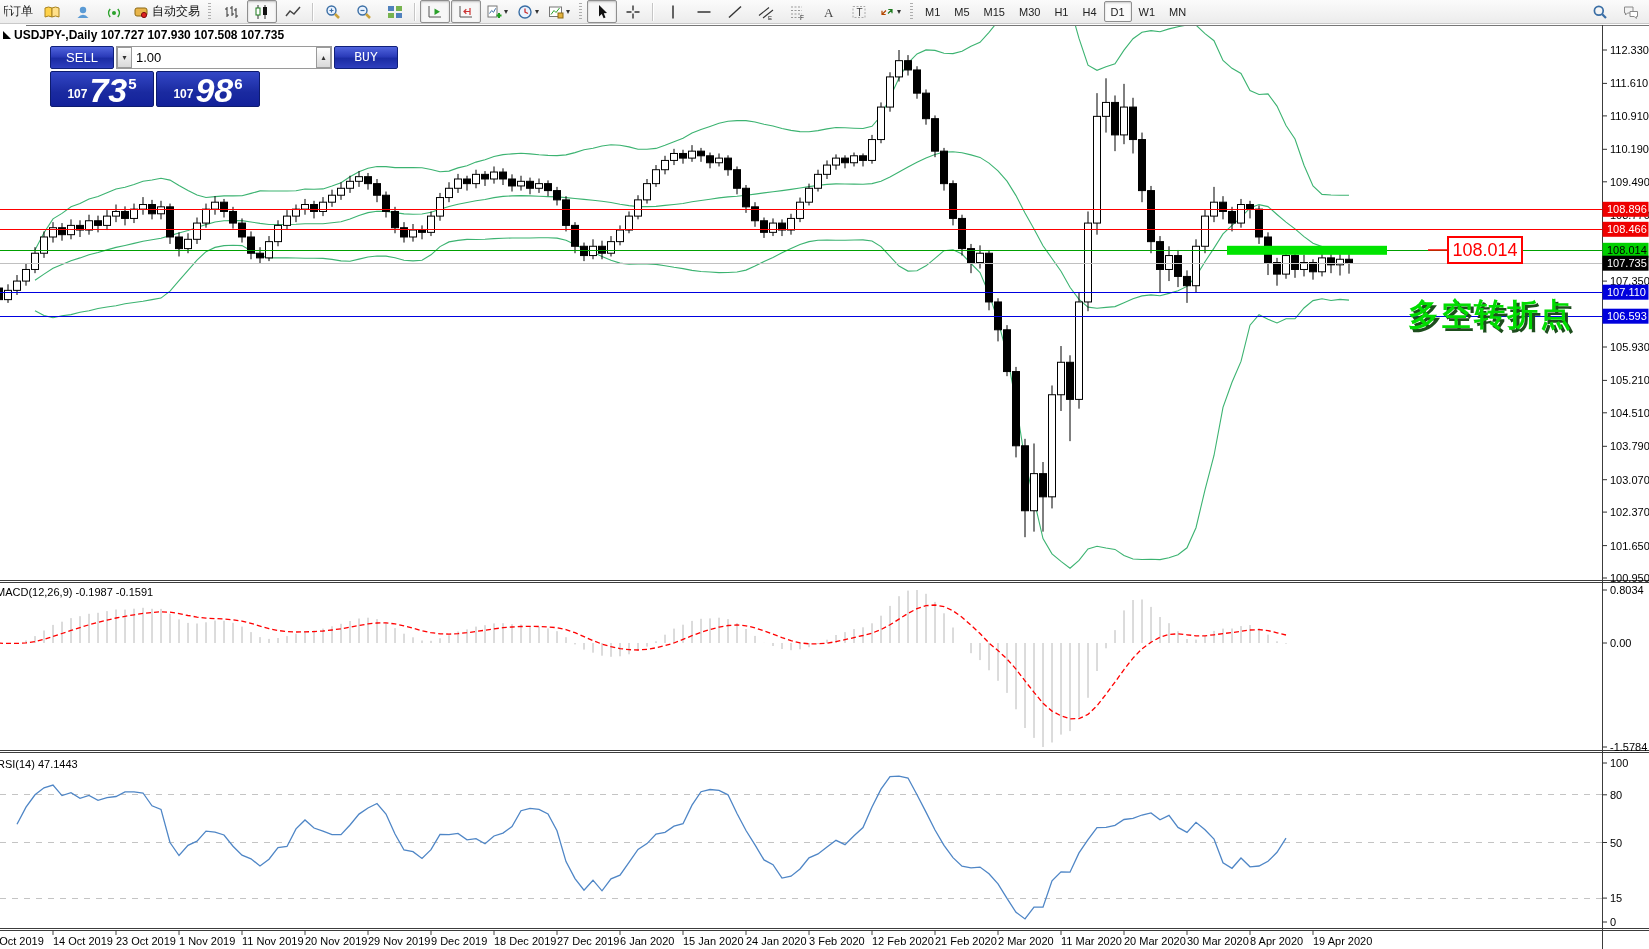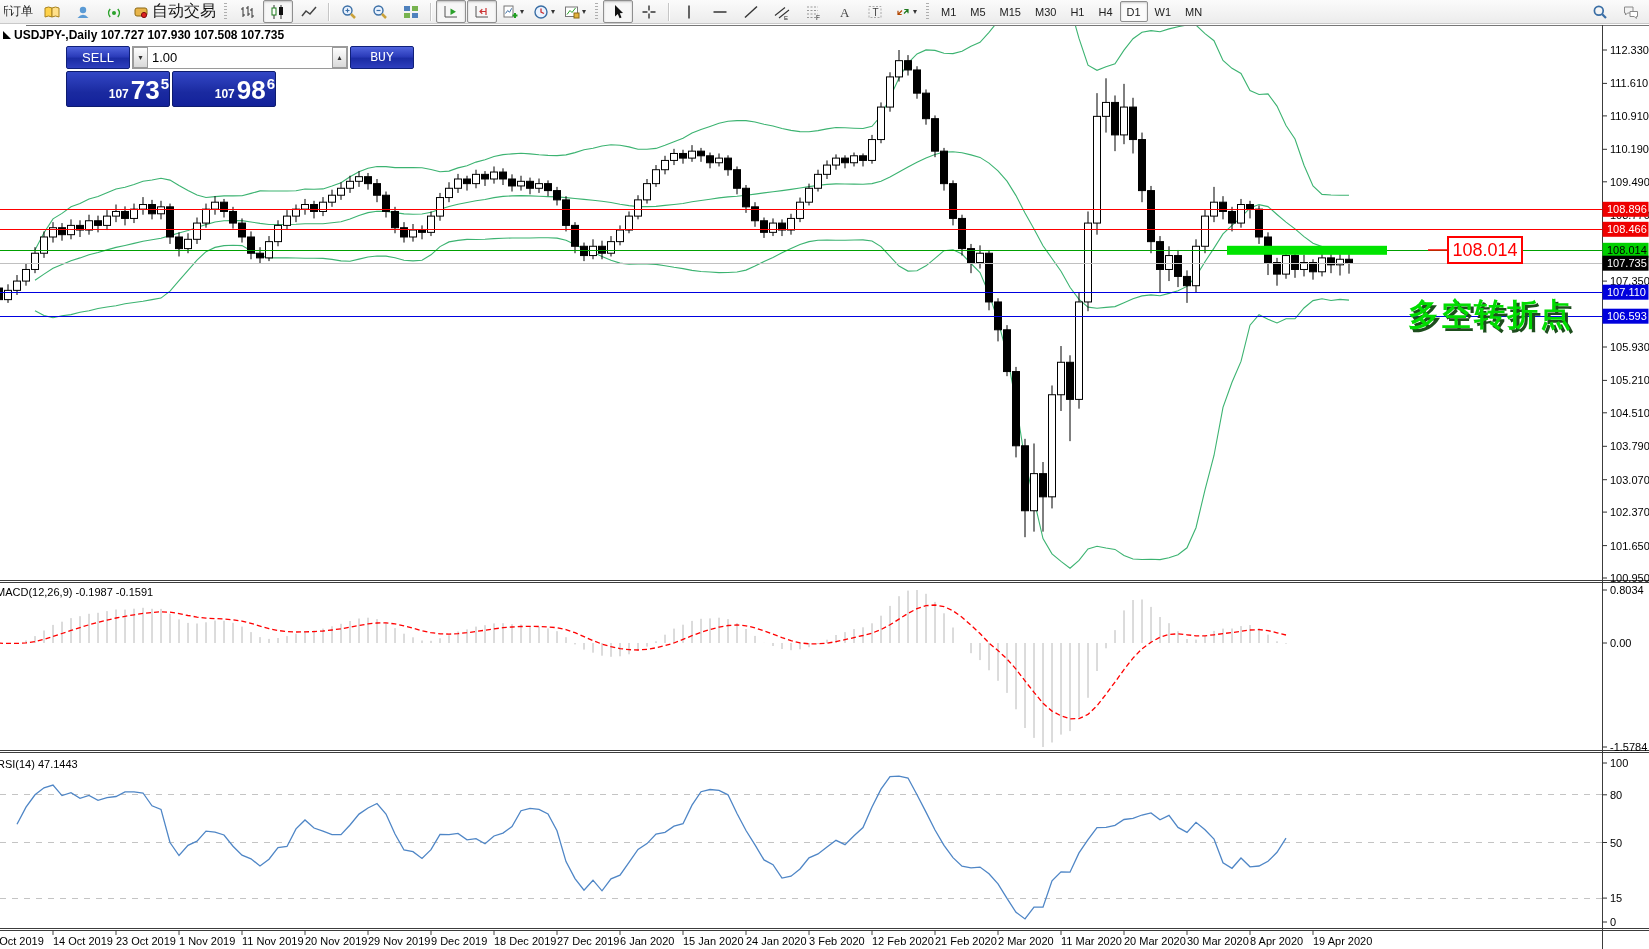--- a/index.html
+++ b/index.html
@@ -7,55 +7,55 @@
          font-family:"Liberation Sans",sans-serif;background:#fff;}
   
   .toolbar{position:absolute;top:0;left:0;width:1649px;height:24px;box-sizing:border-box;
            background:linear-gradient(#fbfbfb,#ececec);border-bottom:1px solid #c9c9c9;
            display:flex;align-items:center;padding:0 3px;gap:1px;}
   .tb-btn{height:21px;min-width:24px;display:flex;align-items:center;justify-content:center;
           border:1px solid transparent;border-radius:2px;background:transparent;padding:0 2px;
           font-size:12px;color:#222;cursor:default;}
   .tb-btn.active{background:#f7f7f7;border-color:#8f8f8f;box-shadow:inset 0 1px 2px rgba(0,0,0,.22);}
   .tb-btn svg{display:block}
-  .tb-text{font-size:16px;color:#111;white-space:nowrap;}
+  .tb-text{font-size:12px;color:#111;white-space:nowrap;}
   .clip-order{overflow:hidden;max-width:34px;}
   .clip-order span{display:inline-block;margin-left:-9px;white-space:nowrap;font-size:12px;}
   .caret{font-size:8px;color:#333;margin-left:2px;}
   .sep{width:1px;height:18px;background:#c6c6c6;border-right:1px solid #fff;margin:0 3px;flex:none;}
   .grip{width:3px;height:18px;margin:0 4px;flex:none;
         background:repeating-linear-gradient(180deg,#aeaeae 0 1px,transparent 1px 3px);}
   .spacer{flex:1;}
   .tf-btn{height:19px;padding:0 6px;font-size:11px;color:#222;border:1px solid transparent;
           border-radius:2px;display:flex;align-items:center;}
   .tf-btn.active{background:#fbfbfb;border-color:#8f8f8f;box-shadow:inset 0 1px 2px rgba(0,0,0,.2);}
   
   .chart{position:absolute;top:25px;left:0;width:1649px;height:652px;background:#a16207;}
   .chart svg{position:absolute;top:0;left:0;}
   .title-row{position:absolute;top:3px;left:14px;font-size:12px;font-weight:700;color:#000;z-index:5;}
   .tri{position:absolute;top:6px;left:3px;width:0;height:0;z-index:5;
        border-bottom:8px solid #000;border-right:8px solid transparent;}
   
-  .tpanel{position:absolute;top:21px;left:18px;width:214px;z-index:6;padding-left:48px;}
+  .tpanel{position:absolute;top:21px;left:2px;width:214px;z-index:6;padding-left:48px;}
   .tp-row{display:flex;height:23px;gap:2px;}
   .tp-btn{flex:none;border:1px solid #10207a;border-radius:2px;color:#fff;font-size:13px;
           background:linear-gradient(#5064dd 0%,#2b3cba 45%,#1b2ca4 55%,#2e3fbe 100%);
           display:flex;align-items:center;justify-content:center;}
   .tp-btn.sell{width:64px;} .tp-btn.buy{width:64px;font-family:Liberation Mono, monospace;}
   .vol{flex:1;display:flex;background:#fff;border:1px solid #9a9a9a;}
   .vbtn{width:15px;border:1px solid #9a9a9a;margin:0;padding:0;font-size:8px;color:#333;
         background:linear-gradient(#fefefe,#d9d9d9);display:flex;align-items:center;justify-content:center;}
   .vinput{flex:1;border:0;outline:0;text-align:left;font-size:13px;padding:0 4px;min-width:0;
           font-family:"Liberation Sans",sans-serif;}
   .tp-prices{display:flex;gap:2px;margin-top:2px;}
   .pbox{width:104px;height:36px;border-radius:2px;border:1px solid #0d1b6e;color:#fff;
         background:linear-gradient(#3347c6 0%,#1a2aa0 60%,#13219a 100%);
-        display:flex;align-items:flex-end;justify-content:flex-end;padding-bottom:2px;box-sizing:border-box;}
+        display:flex;align-items:flex-end;justify-content:center;padding-bottom:2px;box-sizing:border-box;}
   .pbox .pfx{font-size:12px;font-weight:700;margin-right:2px;margin-bottom:3px;}
-  .pbox .big{font-size:26px;font-weight:600;line-height:28px;}
+  .pbox .big{font-size:34px;font-weight:600;line-height:28px;font-style:italic;}
   .pbox .sup{font-size:15px;font-weight:600;margin-left:1px;margin-bottom:12px;}
 </style>
 </head>
 <body>
 
 <div class="stage">
   <div class="toolbar" id="toolbar">
       <div class="tb-btn clip-order">
         <span>新订单</span>
       </div>

